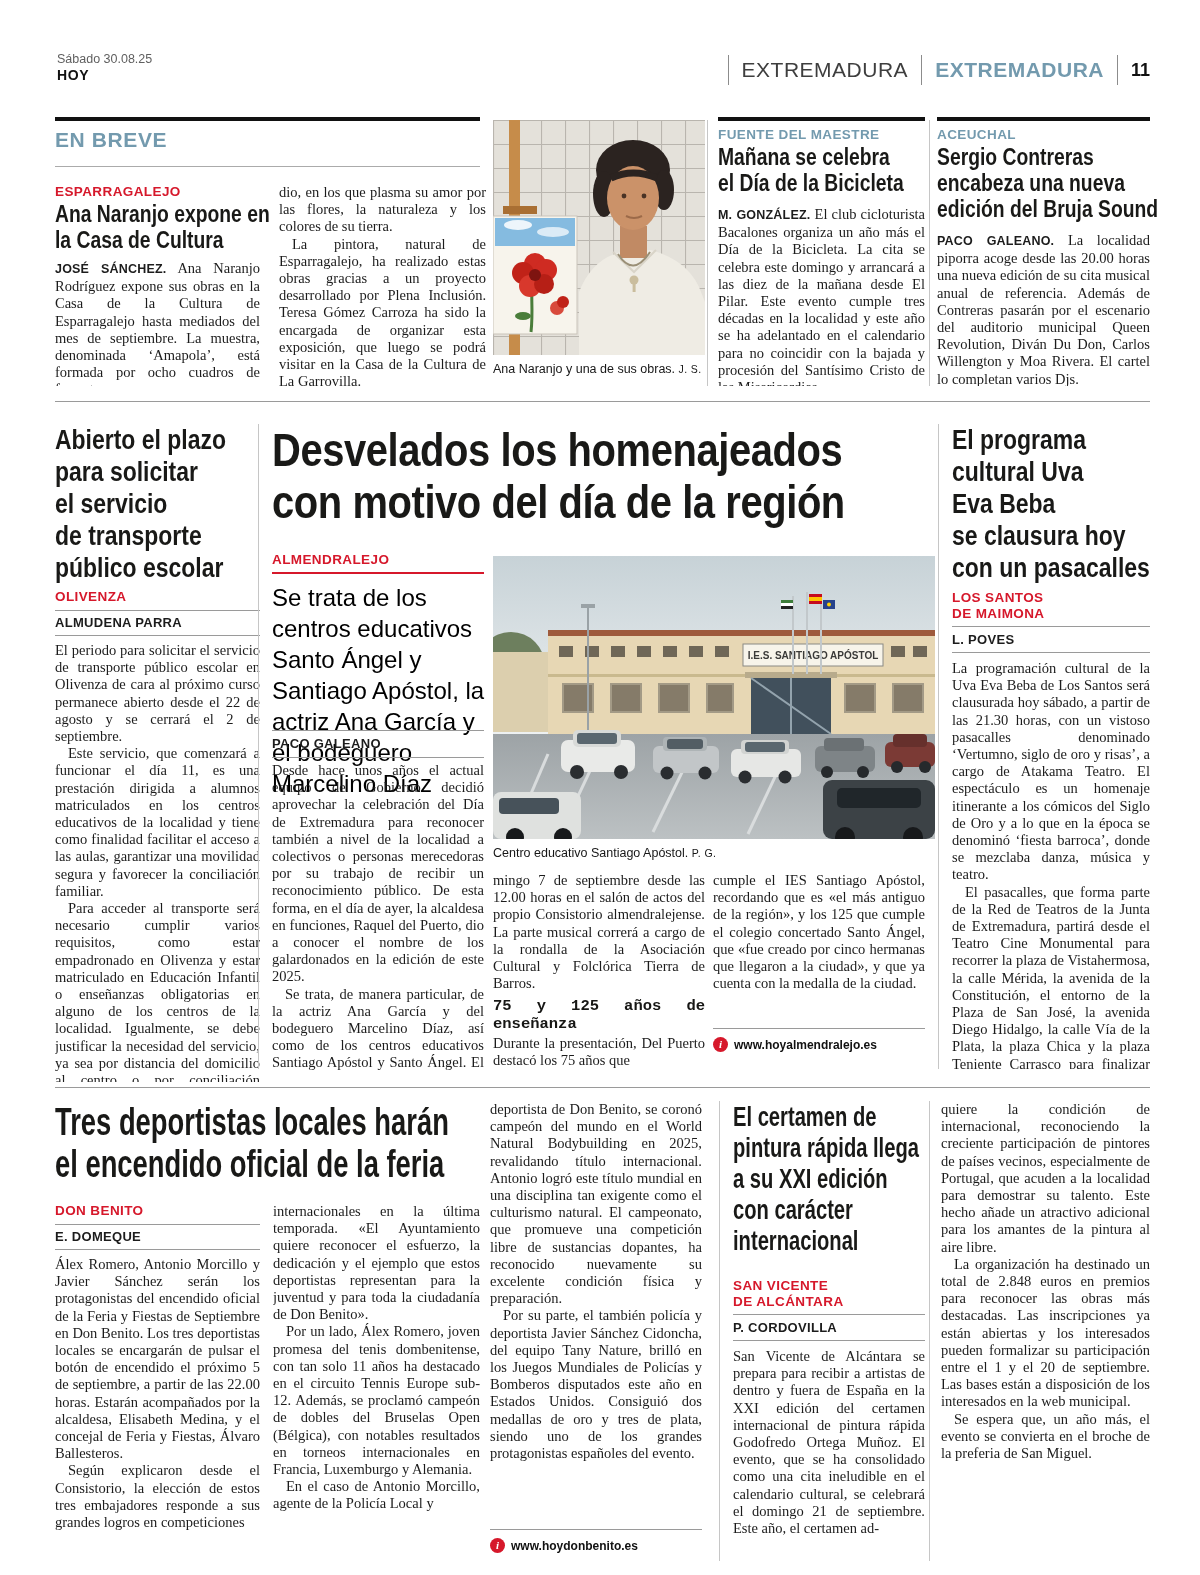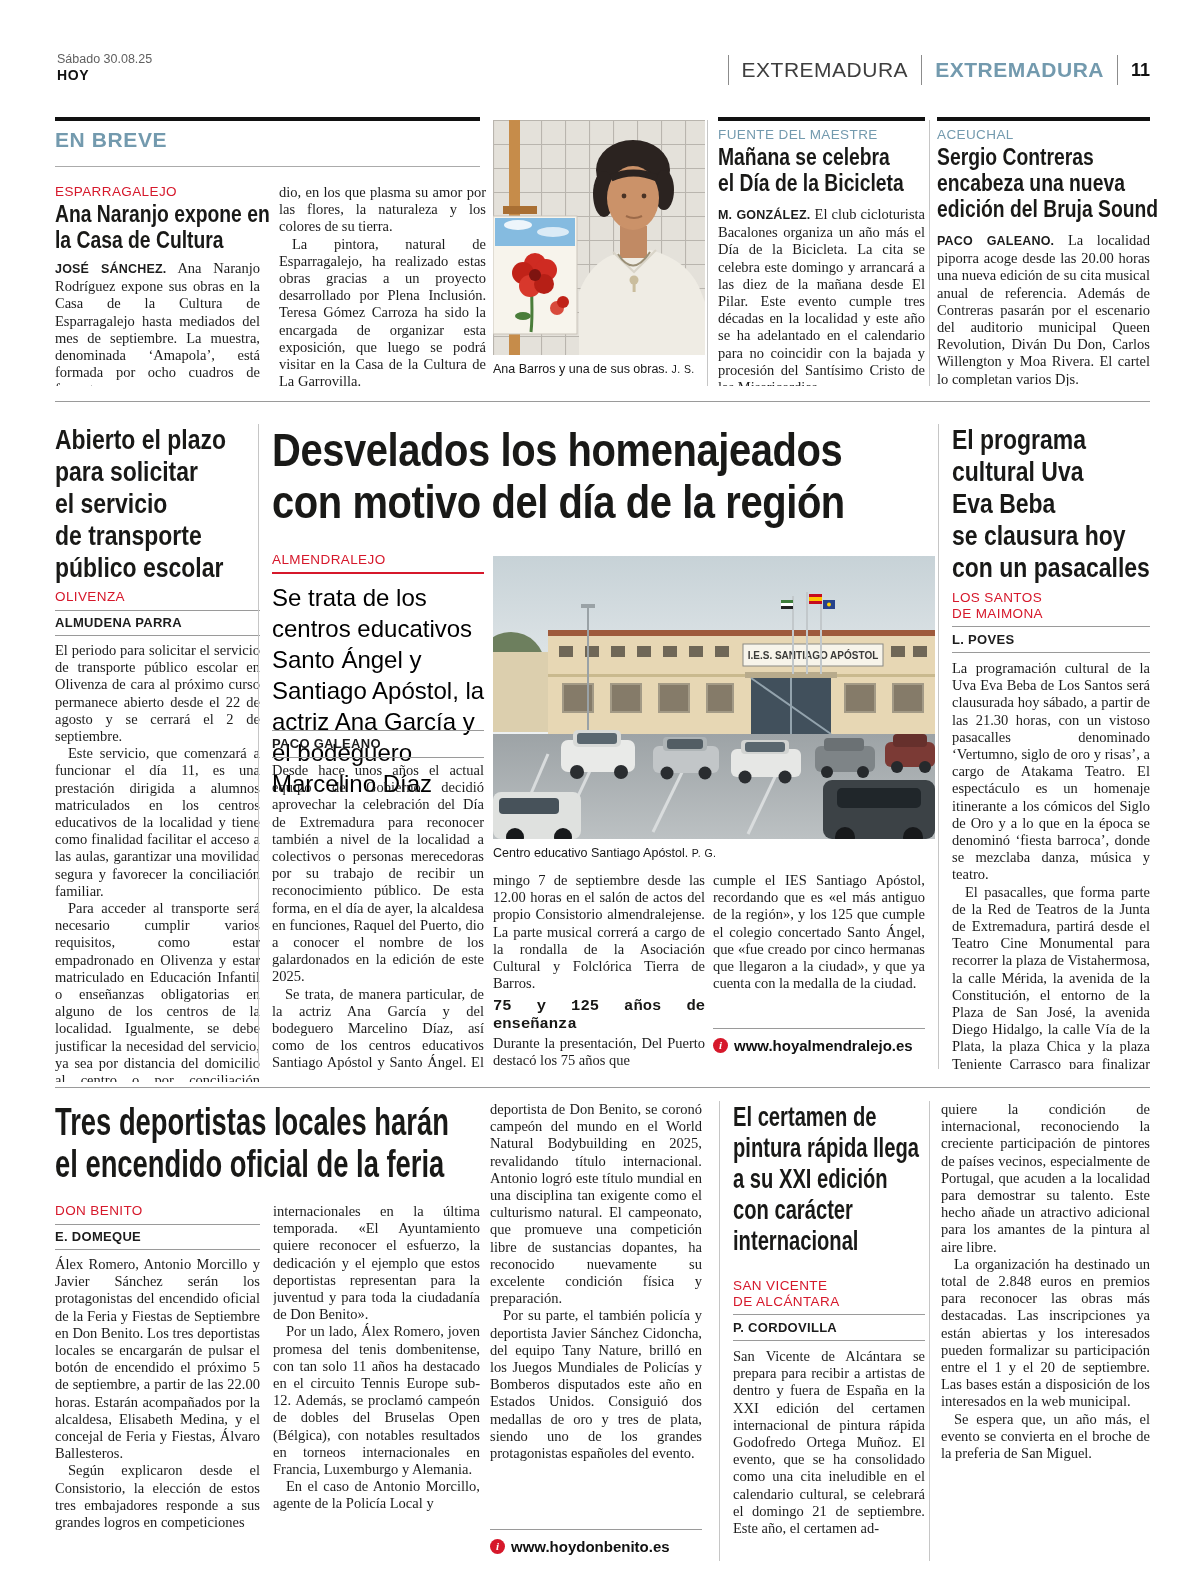--- a/index.html
+++ b/index.html
@@ -14,21 +14,21 @@
   
   .date-line{font-size:12.5px;color:#5f5f5f;line-height:15px;}
   .brand{font-size:14px;font-weight:bold;color:#111;letter-spacing:.6px;}
   .hdr-right{display:flex;align-items:center;justify-content:flex-end;gap:13px;}
   .hdr-sec{font-size:21px;color:#3e3e3e;letter-spacing:.5px;}
   .hdr-ed{font-size:21px;font-weight:bold;color:var(--blue);letter-spacing:.5px;}
   .hdr-num{font-size:18px;font-weight:bold;color:#111;}
   .hdr-v{width:1px;height:30px;background:#8c8c8c;}
 
   
-  .k{font-size:13.5px;font-weight:normal;letter-spacing:.4px;color:var(--red);line-height:15.5px;}
+  .k{font-size:13.5px;font-weight:bold;letter-spacing:.4px;color:var(--red);line-height:15.5px;}
   .k-blue{color:var(--blue);}
   .k-underline{border-bottom:1px solid var(--rule);padding-bottom:5px;}
   .k-underline-red{border-bottom:2px solid var(--red);padding-bottom:4px;}
   .enbreve{font-size:21px;font-weight:bold;letter-spacing:.6px;color:var(--blue);}
   .byl{font-size:13px;font-weight:bold;letter-spacing:.3px;padding:4px 0 5px;
        border-bottom:1px solid var(--rule);}
   .byl.bt{border-top:1px solid var(--rule);}
 
   
   .hl{font-weight:bold;color:#191917;transform-origin:0 0;white-space:nowrap;}
@@ -44,21 +44,21 @@
   .bt p{margin:0;}
   .bt p + p{text-indent:13px;}
   .auth{font-family:"Liberation Sans",sans-serif;font-weight:bold;font-size:12.5px;letter-spacing:.2px;}
   .deck{font-size:24px;line-height:31px;color:#000000;}
   .subhead{font-family:Liberation Mono, monospace;font-weight:bold;font-size:15.5px;
            margin:6px 0 2px;text-indent:0;color:#161614;}
   .caption{font-size:12.5px;color:#161616;line-height:16px;white-space:nowrap;}
   .credit{font-weight:normal;font-size:10.5px;letter-spacing:.4px;}
   .weblink{border-top:1px solid var(--rule);margin-top:14px;padding-top:8px;
            display:flex;align-items:center;gap:6px;}
-  .weblink a{font-size:15px;font-weight:bold;color:#111;text-decoration:none;}
+  .weblink a{font-size:12px;font-weight:bold;color:#111;text-decoration:none;}
   .info-ic{display:inline-block;width:15px;height:15px;border-radius:50%;background:var(--red);
            color:#fff;font-family:"Liberation Serif",serif;font-style:italic;font-weight:bold;
            font-size:11px;line-height:15px;text-align:center;flex:0 0 15px;}
   .ph{position:absolute;overflow:hidden;background:#ddd;}
 </style>
 </head>
 <body>
 
 <div class="page">
 
@@ -127,21 +127,21 @@
       <path d="M118,58 Q140,48 164,58" stroke="#2b2320" stroke-width="7" fill="none"></path>
       <circle cx="131" cy="76" r="2.4" fill="#4a3325"></circle>
         <circle cx="151" cy="76" r="2.4" fill="#4a3325"></circle>
       <path d="M133,96 Q141,100 149,96" stroke="#9c6a49" stroke-width="2" fill="none"></path>
       <path d="M125,134 Q140,158 157,132" stroke="#9a8f76" stroke-width="2" fill="none"></path>
       <circle cx="141" cy="160" r="4.5" fill="#cabd9d"></circle>
         <rect x="139.6" y="164" width="3" height="8" fill="#cabd9d"></rect>
     </svg>
   </div>
   <div class="abs caption" style="left:493px;top:361px;width:215px;">
-    <span>Ana Barros y una de sus obras.</span>
+    <span>Ana Naranjo y una de sus obras.</span>
     <span class="credit">J. S.</span>
   </div>
 
   <div class="vrule" style="left:707px;top:120px;height:266px;"></div>
 
   <div class="bar" style="left:718px;top:117px;width:207px;"></div>
   <div class="abs k k-blue" style="left:718px;top:127px;">FUENTE DEL MAESTRE</div>
   <div class="abs" style="left:718px;top:144px;width:207px;">
     <div class="hl h-brief">Mañana se celebra<br>el Día de la Bicicleta</div>
   </div>

